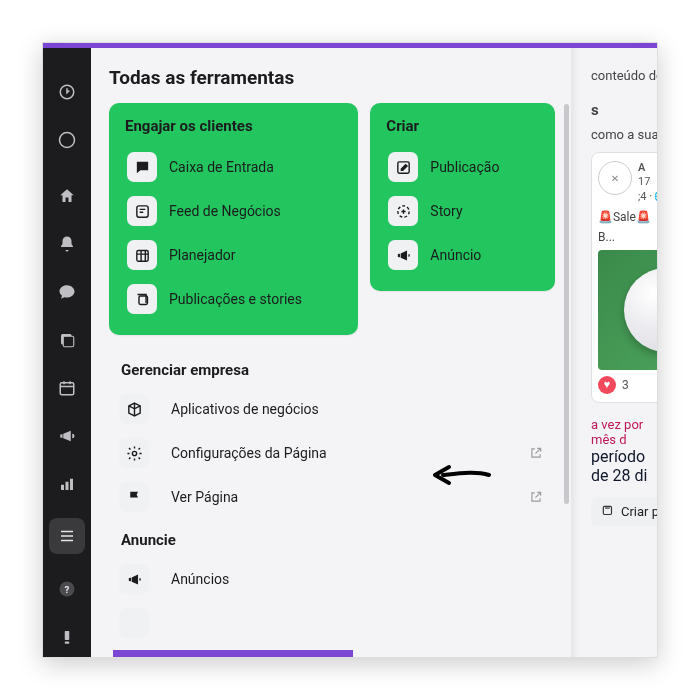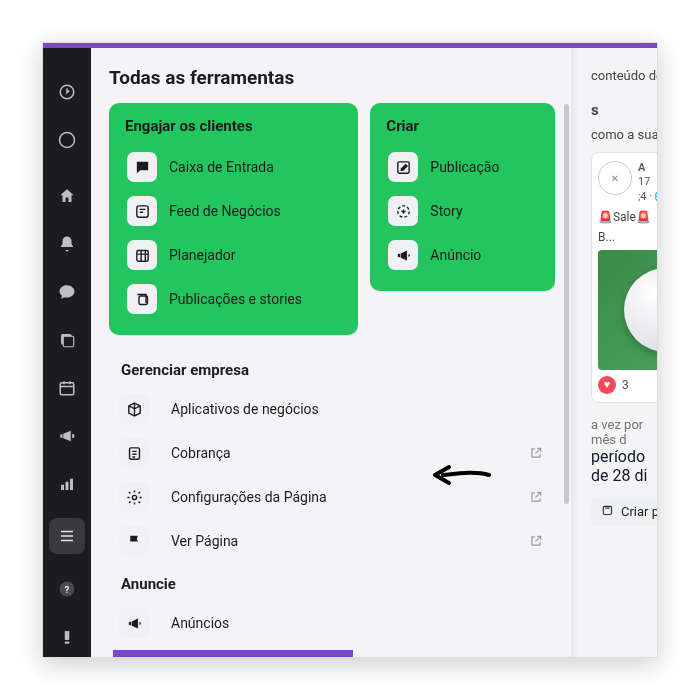--- a/index.html
+++ b/index.html
@@ -78,21 +78,21 @@
   .post-head { display:flex; gap:6px; align-items:flex-start; }
   .post-meta { font-size: 11px; color:#555; line-height:1.3; }
   .post-body { font-size:12px; margin-top:6px; white-space: nowrap; }
   .post-img {
     margin-top:6px; height:120px; width:100%; background: linear-gradient(135deg,#3a8a4a 0%, #4fa85f 100%);
     border-radius:4px; position:relative; display:flex; align-items:center; justify-content:center; overflow:hidden;
   }
   .ornament { width:84px; height:84px; border-radius:50%; background:radial-gradient(circle at 35% 30%, #fff, #e7e7ec 55%, #d7d7dd); box-shadow:0 4px 8px rgba(0,0,0,0.25); display:flex; align-items:center; justify-content:center;}
   .reaction { margin-top:6px; display:flex; align-items:center; gap:6px; font-size:12px; color:#555;}
   .react-dot { width:18px; height:18px; border-radius:50%; background:#f24a5c; color:#fff; display:inline-flex; align-items:center; justify-content:center; font-size:11px;}
-  .bg-bottom { margin-top:14px; font-size:13px; color:#737373; }
+  .bg-bottom { margin-top:14px; font-size:13px; color:#be185d; }
   .bg-sub { font-size:16px; color:#0f172a; }
   .create-btn {
     margin-top:12px; background:#eef0f2; border-radius:6px; padding:7px 10px; font-size:13px; color:#222;
     display:inline-flex; align-items:center; gap:6px; cursor:pointer; white-space:nowrap;
   }
   .arrow {
     position:absolute; left: 388px; top: 418px; width: 60px; height: 28px; pointer-events:none;
   }
   .bottombar {
     position:absolute; left:70px; bottom:0; width:240px; height:7px; background:#7b46d1;
@@ -299,32 +299,20 @@
         <div class="flat-title">Gerenciar empresa</div>
 
         <div class="flat-item">
           <span class="mi-icon">
               <svg viewBox="0 0 24 24" fill="none" stroke="currentColor" stroke-width="2">
                 <path d="M12 3l8 4v10l-8 4-8-4V7z"></path>
                 <path d="M12 3v18M4 7l8 4 8-4"></path>
               </svg>
             </span>
           <span class="mi-label">Aplicativos de negócios</span>
-        </div>
-        <div class="flat-item">
-          <span class="mi-icon">
-              <svg viewBox="0 0 24 24" fill="none" stroke="currentColor" stroke-width="2">
-                <rect x="5" y="4" width="14" height="16" rx="2"></rect>
-                <path d="M9 9h6M9 13h6M9 17h4"></path>
-              </svg>
-            </span>
-          <span class="mi-label">Cobrança</span>
-          <span class="mi-ext"><svg viewBox="0 0 24 24" fill="none" stroke="currentColor" stroke-width="2">
-                <path d="M14 4h6v6M20 4l-9 9M19 14v5H5V5h5"></path>
-              </svg></span>
         </div>
         <div class="flat-item">
           <span class="mi-icon">
               <svg viewBox="0 0 24 24" fill="none" stroke="currentColor" stroke-width="2">
                 <circle cx="12" cy="12" r="3"></circle>
                 <path d="M12 2v3M12 19v3M4.2 4.2l2.1 2.1M17.7 17.7l2.1 2.1M2 12h3M19 12h3M4.2 19.8l2.1-2.1M17.7 6.3l2.1-2.1"></path>
               </svg>
             </span>
           <span class="mi-label">Configurações da Página</span>
           <span class="mi-ext"><svg viewBox="0 0 24 24" fill="none" stroke="currentColor" stroke-width="2">

